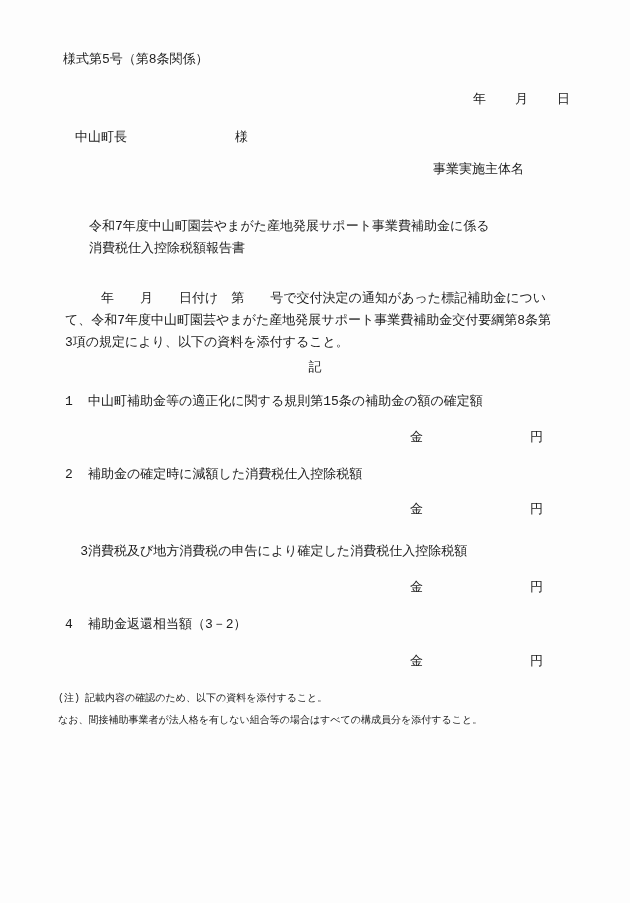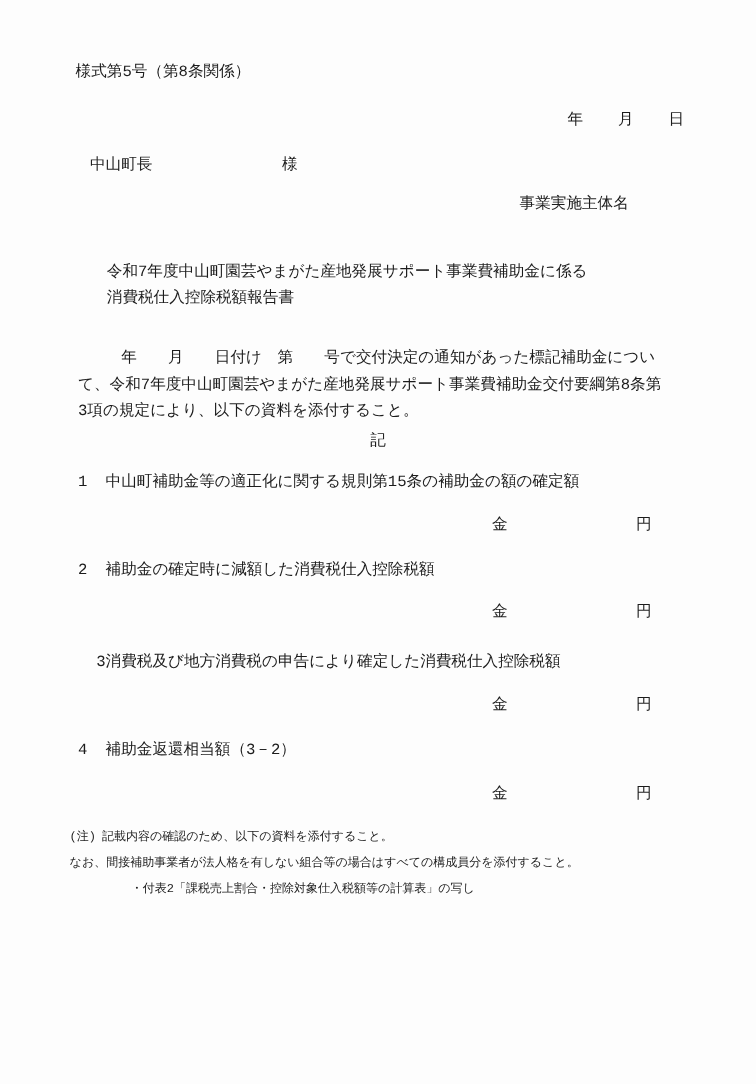--- a/index.html
+++ b/index.html
@@ -106,19 +106,16 @@
     <span>金</span>
     <span>円</span>
   </div>
 
   <div class="abs notes">
     <div class="note-intro">
       <span class="note-marker">(注)</span><span>記載内容の確認のため、以下の資料を添付すること。</span>
     </div>
     <div class="note-subintro">なお、間接補助事業者が法人格を有しない組合等の場合はすべての構成員分を添付すること。</div>
     <div class="bullet-list">
-      <div class="bullet">
-        <span>・</span><span>付表2「課税売上割合・控除対象仕入税額等の計算表」の写し</span>
-      </div>
     </div>
   </div>
 
 </div>
 
 </body></html>

